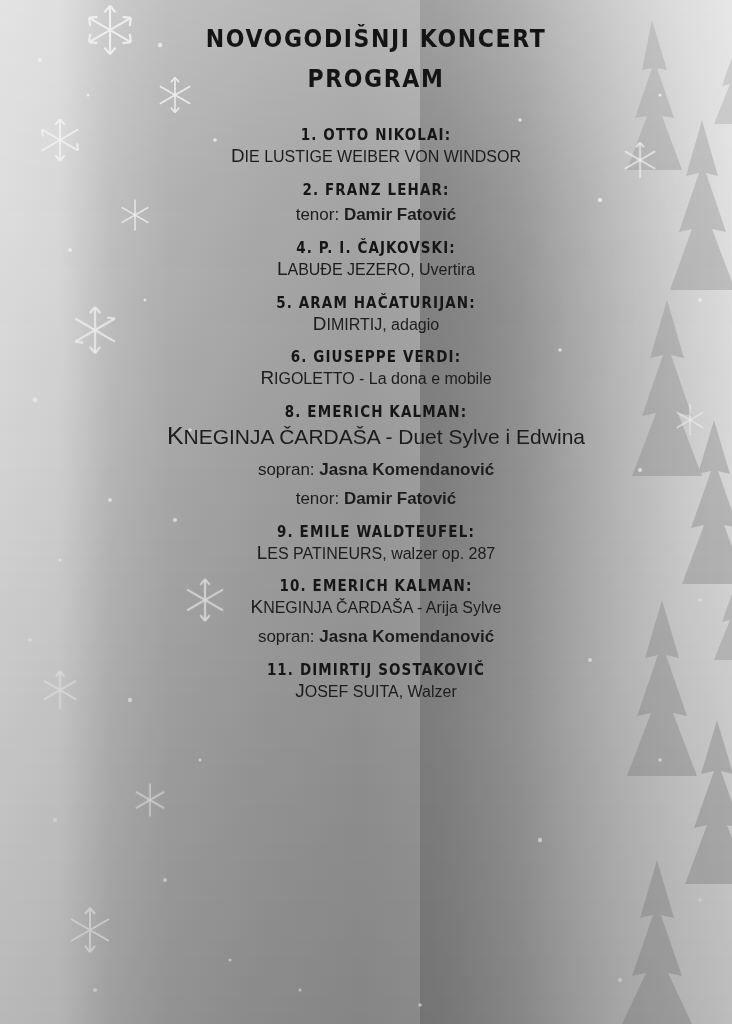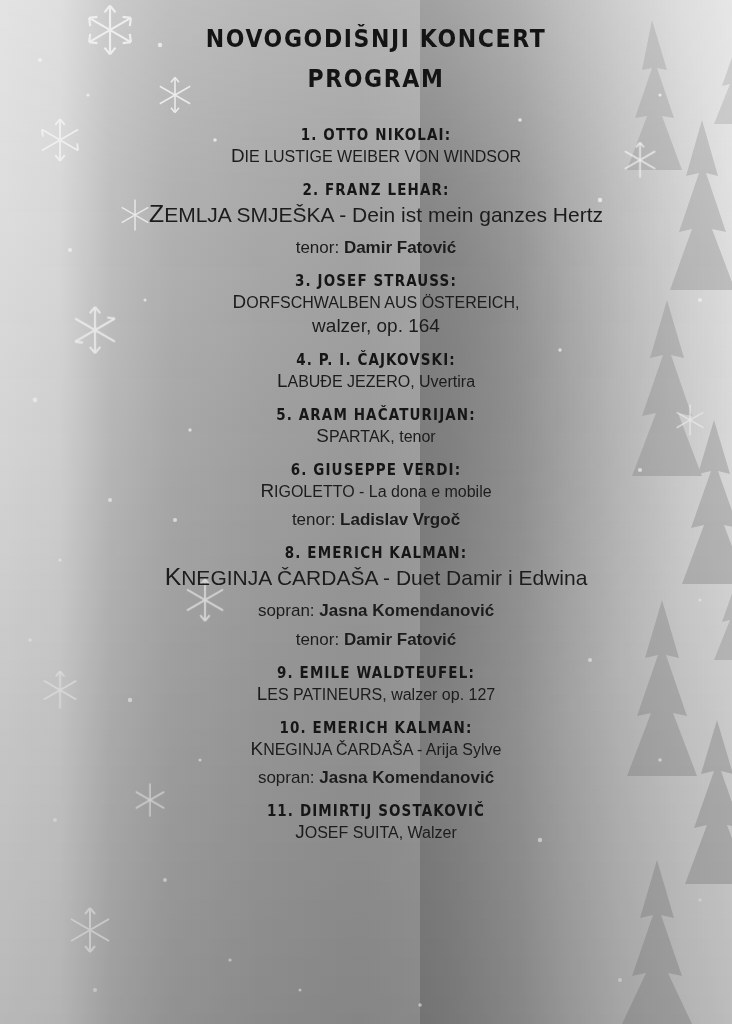--- a/index.html
+++ b/index.html
@@ -254,50 +254,43 @@
       <div class="poster-subtitle">PROGRAM</div>
     </div>
 
     <div class="program" id="program-list">
         <div class="entry">
           <div class="entry-composer">1. OTTO NIKOLAI:</div>
           <div class="entry-work caps-first">DIE LUSTIGE WEIBER VON WINDSOR</div>
         </div>
         <div class="entry">
           <div class="entry-composer">2. FRANZ LEHAR:</div>
-          <div class="entry-work caps-first small">ZEMLJA SMJEŠKA - Dein ist mein ganzes Hertz</div>
           <div class="entry-performer"><span>tenor: </span><b>Damir Fatović</b></div>
-        </div>
-        <div class="entry">
-          <div class="entry-composer">3. JOSEF STRAUSS:</div>
-          <div class="entry-work caps-first">DORFSCHWALBEN AUS ÖSTEREICH,</div>
-          <div class="entry-sub">walzer, op. 164</div>
         </div>
         <div class="entry">
           <div class="entry-composer">4. P. I. ČAJKOVSKI:</div>
           <div class="entry-work caps-first">LABUĐE JEZERO, Uvertira</div>
         </div>
         <div class="entry">
           <div class="entry-composer">5. ARAM HAČATURIJAN:</div>
-          <div class="entry-work caps-first">SPARTAK, tenor</div>
+          <div class="entry-work caps-first">DIMIRTIJ, adagio</div>
         </div>
         <div class="entry">
           <div class="entry-composer">6. GIUSEPPE VERDI:</div>
           <div class="entry-work caps-first">RIGOLETTO - La dona e mobile</div>
-          <div class="entry-performer"><span>tenor: </span><b>Ladislav Vrgoč</b></div>
         </div>
         <div class="entry">
           <div class="entry-composer">8. EMERICH KALMAN:</div>
-          <div class="entry-work caps-first small">KNEGINJA ČARDAŠA - Duet Damir i Edwina</div>
+          <div class="entry-work caps-first small">KNEGINJA ČARDAŠA - Duet Sylve i Edwina</div>
           <div class="entry-performer"><span>sopran: </span><b>Jasna Komendanović</b></div>
           <div class="entry-performer"><span>tenor: </span><b>Damir Fatović</b></div>
         </div>
         <div class="entry">
           <div class="entry-composer">9. EMILE WALDTEUFEL:</div>
-          <div class="entry-work caps-first">LES PATINEURS, walzer op. 127</div>
+          <div class="entry-work caps-first">LES PATINEURS, walzer op. 287</div>
         </div>
         <div class="entry">
           <div class="entry-composer">10. EMERICH KALMAN:</div>
           <div class="entry-work caps-first">KNEGINJA ČARDAŠA - Arija Sylve</div>
           <div class="entry-performer"><span>sopran: </span><b>Jasna Komendanović</b></div>
         </div>
         <div class="entry">
           <div class="entry-composer">11. DIMIRTIJ SOSTAKOVIČ</div>
           <div class="entry-work caps-first">JOSEF SUITA, Walzer</div>
         </div>

